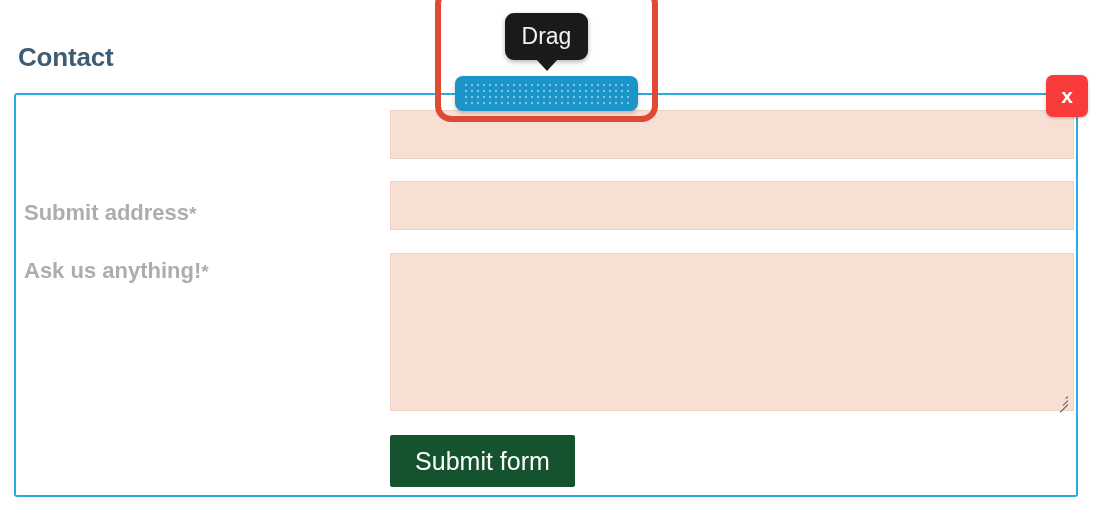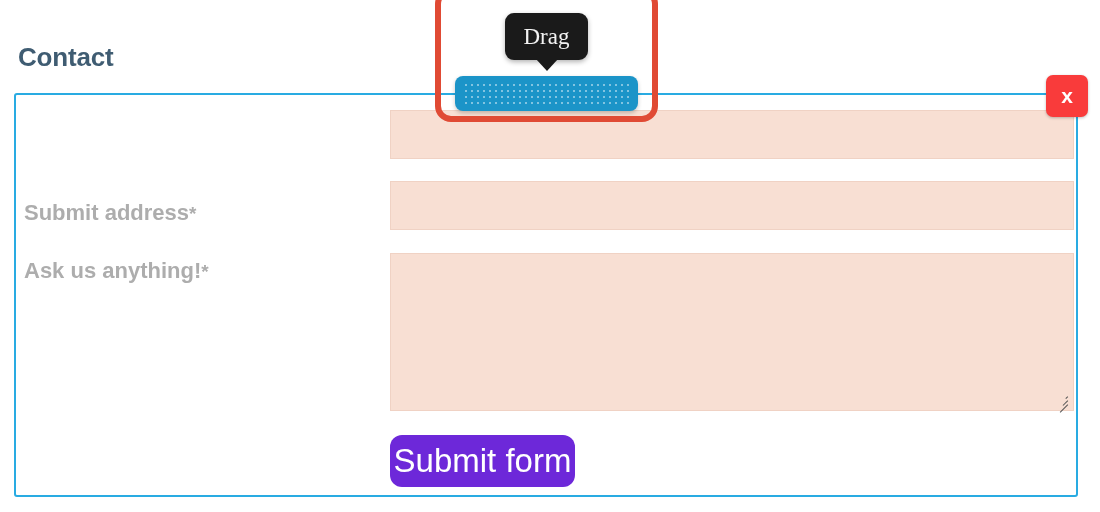--- a/index.html
+++ b/index.html
@@ -106,26 +106,26 @@
   .resize-grip span:nth-child(3) { bottom: 11px; width: 3px;  }
 
   
   #submit-button {
     position: absolute;
     left: 374px;
     top: 340px;
     width: 185px;
     height: 52px;
     border: none;
-    background: #6d28d9;
+    background: #14532d;
     color: #ffffff;
     font-family: "Liberation Sans", sans-serif;
-    font-size: 33px;
+    font-size: 25px;
     font-weight: 400;
-    border-radius: 12px;
+    border-radius: 2px;
     cursor: pointer;
     padding: 0;
     line-height: 52px;
     text-align: center;
   }
 
   
   #close-button {
     position: absolute;
     left: 1046px;
@@ -200,21 +200,21 @@
     z-index: 32;
     box-shadow: 0 2px 5px rgba(0,0,0,0.3);
   }
   #drag-tooltip-label {
     display: block;
     width: 100%;
     line-height: 47px;
     text-align: center;
     color: #f2f2f2;
     font-size: 23px;
-    font-family: Liberation Serif, serif;
+    font-family: Liberation Sans, sans-serif;
     font-weight: 400;
   }
   #drag-tooltip-arrow {
     position: absolute;
     left: 50%;
     top: 46px;
     margin-left: -11px;
     width: 0;
     height: 0;
     border-left: 11px solid transparent;

